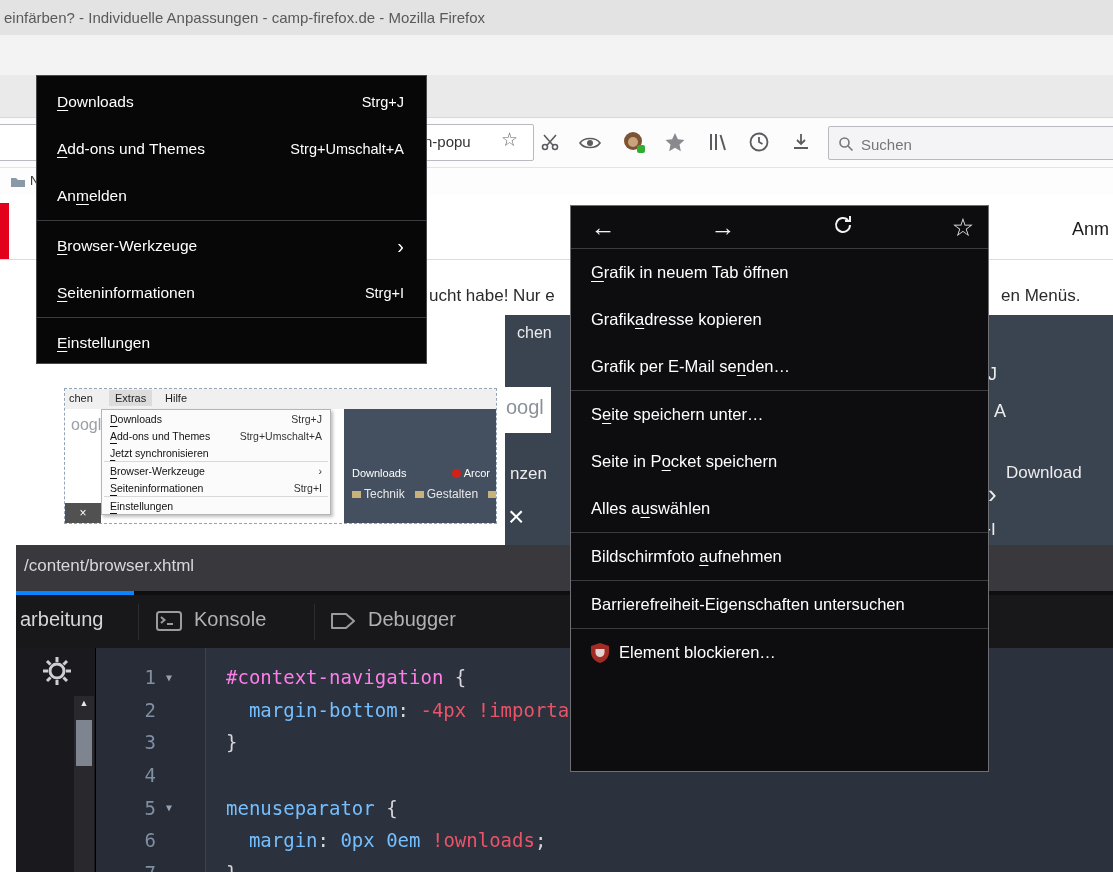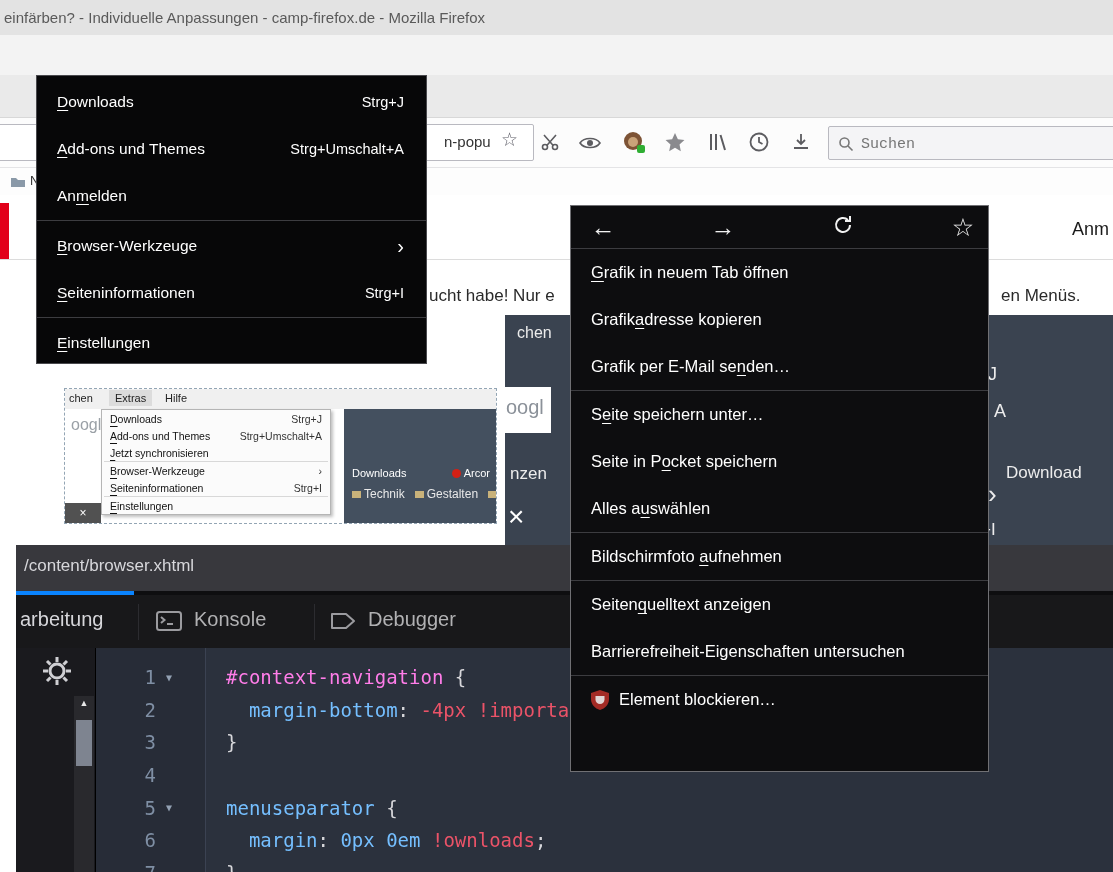--- a/index.html
+++ b/index.html
@@ -17,26 +17,26 @@
   .mb-hilfe{position:absolute;left:102px;top:41px;height:31px;line-height:31px;padding:0 6px;font-size:15px;color:#1a1a1a;}
   .mb-ic1{position:absolute;left:158px;top:46px;}
   .mb-ic2{position:absolute;left:200px;top:48px;}
   .mb-ic3{position:absolute;left:244px;top:46px;}
 
   
   .tabstrip{position:absolute;left:0;top:75px;width:1113px;height:43px;background:#eaeaea;border-bottom:1px solid #d8d8d8;box-sizing:border-box;}
   .navbar{position:absolute;left:0;top:118px;width:1113px;height:50px;background:#fcfcfc;border-bottom:1px solid #e4e4e6;box-sizing:border-box;}
   .urlbar{position:absolute;left:-6px;top:124px;width:540px;height:37px;background:#fff;border:1px solid #b9b9c0;border-radius:2px;box-sizing:border-box;}
   .url-left{position:absolute;left:1px;top:133px;font-size:15px;color:#333;margin-top:45px;}
-  .url-right{position:absolute;left:444px;top:133px;font-size:15px;color:#333;text-align:right;}
+  .url-right{position:absolute;left:424px;top:133px;font-size:15px;color:#333;text-align:right;}
   .url-star{position:absolute;left:501px;top:128px;font-size:19px;color:#60606a;}
   .nav-ic{position:absolute;}
   .searchbox{position:absolute;left:828px;top:126px;width:287px;height:34px;background:#f4f4f6;border:1px solid #b9b9c0;border-radius:2px;box-sizing:border-box;}
   .searchbox svg{position:absolute;left:9px;top:9px;}
-  .search-input{position:absolute;left:30px;top:0;width:240px;height:32px;border:none;background:transparent;outline:none;font-size:15px;color:#555;font-family:Liberation Mono, monospace;}
+  .search-input{position:absolute;left:30px;top:0;width:240px;height:32px;border:none;background:transparent;outline:none;font-size:15px;color:#555;font-family:Liberation Sans, sans-serif;}
   .search-input::placeholder{color:#767676;opacity:1;}
 
   
   .bookmarksbar{position:absolute;left:0;top:168px;width:1113px;height:27px;background:#fdfdfd;}
   .bm-folder{position:absolute;left:10px;top:6px;}
   .bm-label{position:absolute;left:30px;top:5px;font-size:13px;color:#333;}
 
   
   .content{position:absolute;left:0;top:195px;width:1113px;height:350px;background:#fff;}
   .red-bar{position:absolute;left:0;top:8px;width:9px;height:57px;background:#e2001a;}
@@ -426,23 +426,20 @@
       </div>
     <div class="cm-row">
         <span><span>Alles a</span><span class="u">u</span><span>swählen</span></span>
       </div>
     <div class="cm-sep"></div>
     <div class="cm-row">
         <span><span>Bildschirmfoto </span><span class="u">a</span><span>ufnehmen</span></span>
       </div>
     <div class="cm-sep"></div>
     <div class="cm-row">
-        <span><span>Seiten</span><span class="u">q</span><span>uelltext anzeigen</span></span>
-      </div>
-    <div class="cm-row">
         <span><span>Barrierefreiheit-Eigenschaften untersuchen</span><span class="u"></span><span></span></span>
       </div>
     <div class="cm-sep"></div>
     <div class="cm-row">
       <span class="cm-shield">
           <svg width="18" height="20" viewBox="0 0 18 20">
             <path d="M9 0 L18 3 V9 C18 14.6 14.2 18.4 9 20 C3.8 18.4 0 14.6 0 9 V3 Z" fill="#a32b25"></path>
             <path d="M4.5 6 h9 v3.5 a4.5 4.5 0 0 1 -9 0 Z" fill="#e8e8e8" opacity="0.9"></path>
           </svg>
         </span>

